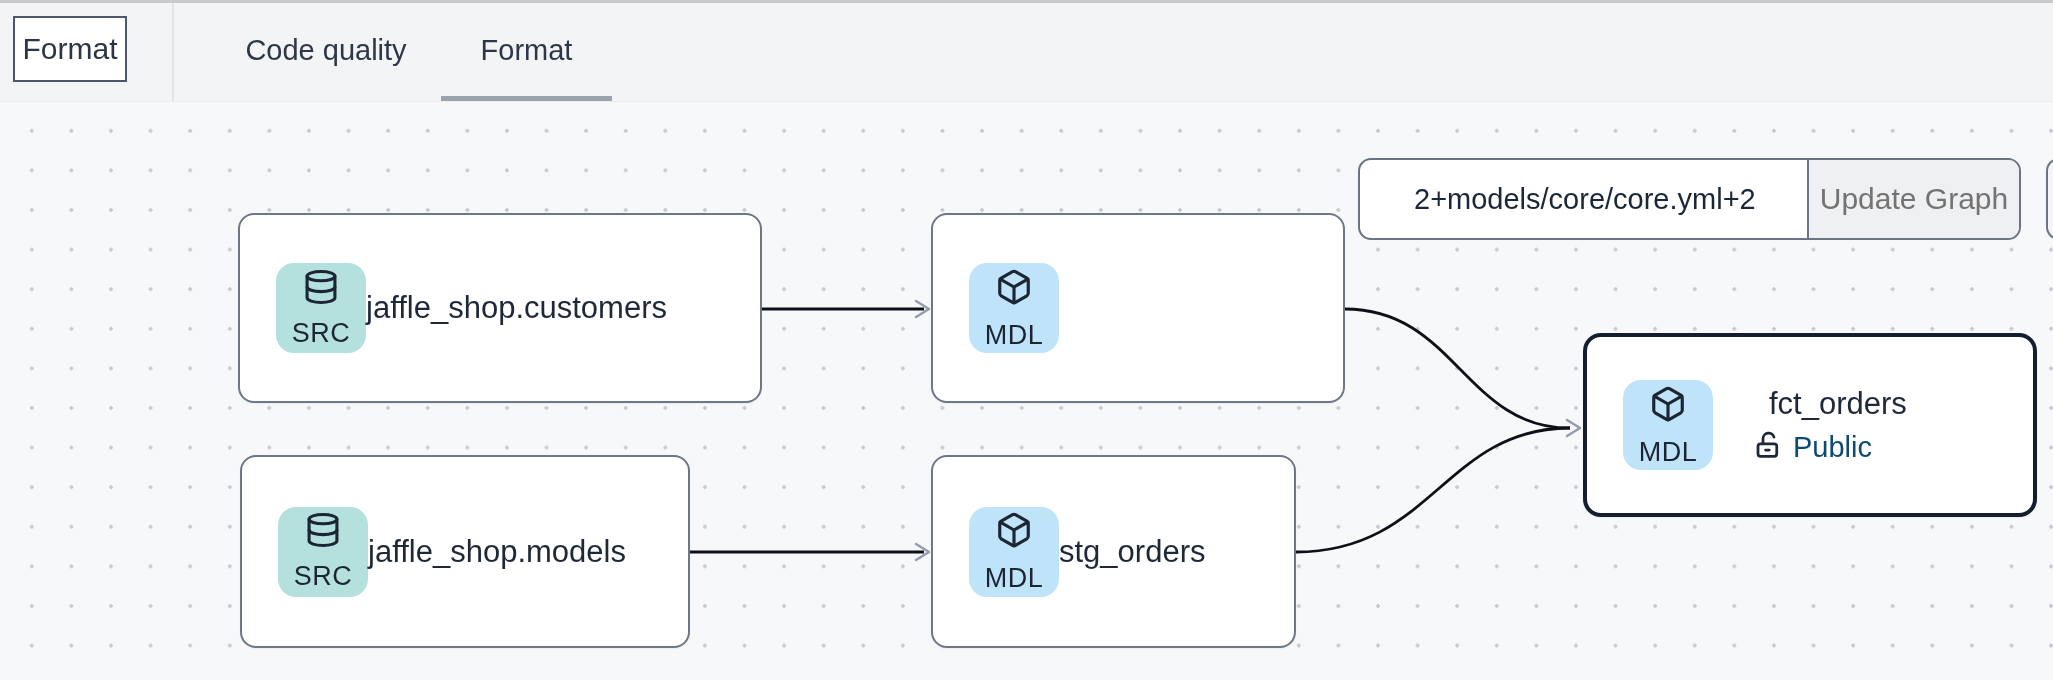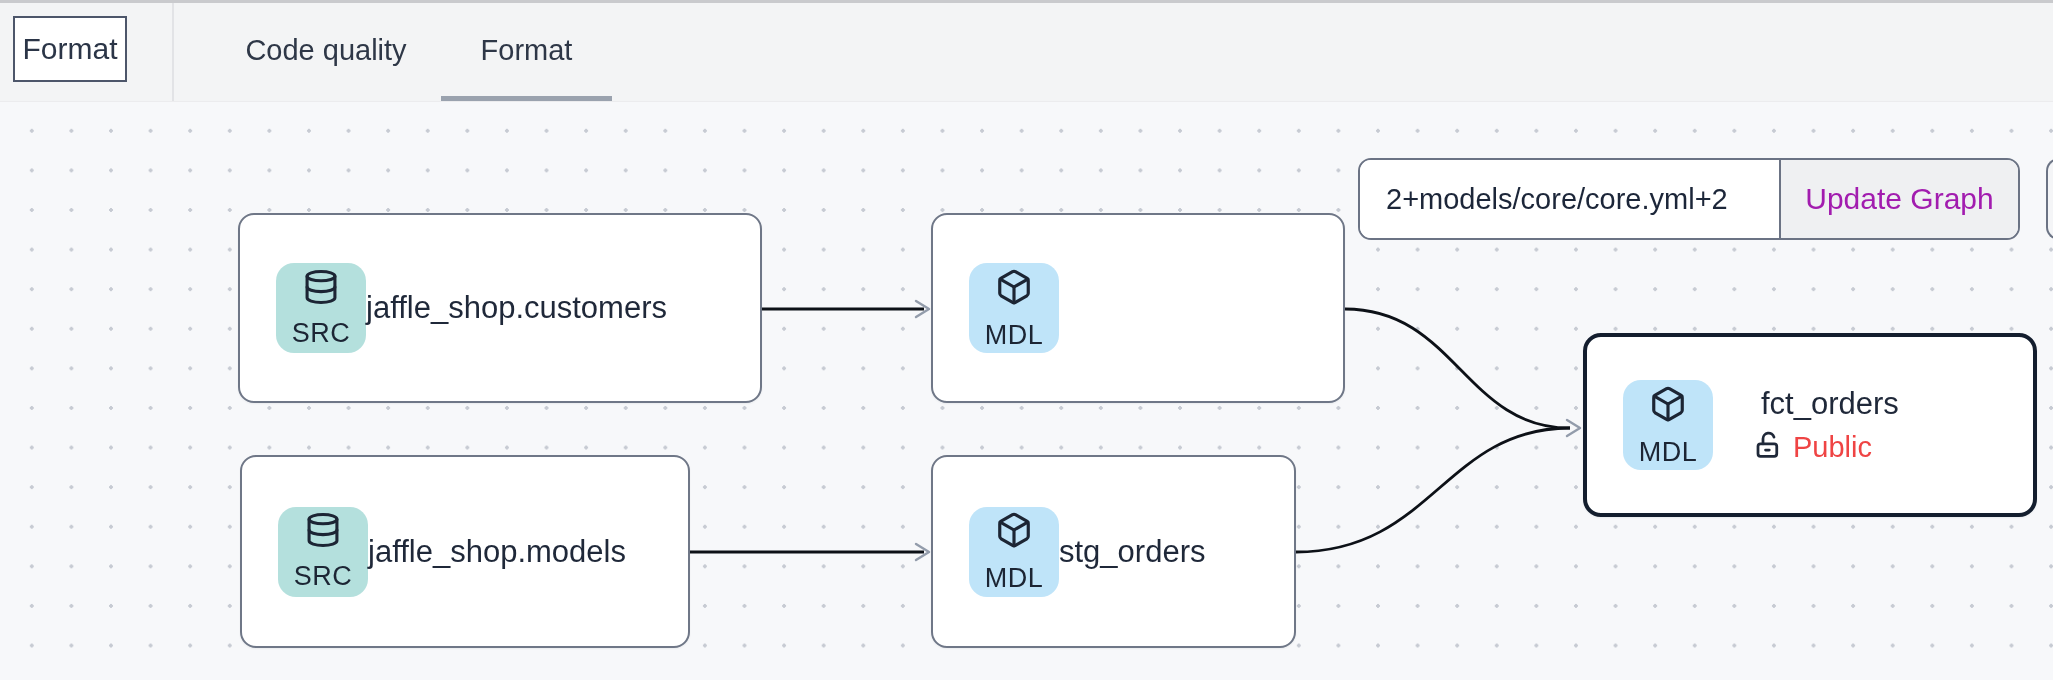--- a/index.html
+++ b/index.html
@@ -53,38 +53,38 @@
     width:90px;height:90px;border-radius:18px;flex:0 0 90px;
     display:flex;flex-direction:column;align-items:center;justify-content:center;
     color:#1c2534;
   }
   .icon-box.src{background:#b4e0dd;}
   .icon-box.mdl{background:#bfe4f9;text-align:right;}
   .icon-box svg{display:block;}
   .icon-box .badge{font-size:27px;line-height:1;margin-top:16px;letter-spacing:0.5px;color:#1c2534;}
   .node-title{font-size:31px;color:#1f2839;white-space:nowrap;}
   .node-text-col{margin-left:40px;display:flex;flex-direction:column;justify-content:center;}
-  .node-text-col .node-title{margin-left:8px;}
+  .node-text-col .node-title{margin-left:16px;}
   .access-row{display:flex;align-items:center;margin-top:8px;color:#1f2839;}
   .access-row svg{margin-right:10px;}
-  .access-label{font-size:29px;color:#ef4444;}
+  .access-label{font-size:29px;color:#0c4a6e;}
   
   .control-bar{
     position:absolute;left:1358px;top:158px;height:82px;z-index:3;
     display:flex;border:2px solid #6b7384;border-radius:13px;overflow:hidden;
-    box-sizing:border-box;background:#ffffff;
+    box-sizing:border-box;background:#ffffff;padding-left:28px;
   }
   .selector-input{
     width:419px;height:100%;border:none;outline:none;background:#ffffff;
     font-size:29px;color:#1c2639;padding:0 20px 0 26px;box-sizing:border-box;
     font-family:"Liberation Sans","DejaVu Sans",sans-serif;
   }
   .update-btn{
-    width:239px;height:100%;background:#eff0f2;border:none;border-left:2px solid #6b7384;
-    font-size:30px;color:#a21caf;cursor:pointer;
+    width:212px;height:100%;background:#eff0f2;border:none;border-left:2px solid #6b7384;
+    font-size:30px;color:#737373;cursor:pointer;
     font-family:"Liberation Sans","DejaVu Sans",sans-serif;
   }
   .partial-btn{
     position:absolute;left:2046px;top:158px;width:30px;height:82px;z-index:3;
     background:#f4f5f7;border:2px solid #6b7384;border-right:none;
     border-radius:13px 0 0 13px;box-sizing:border-box;
   }
 </style>
 </head>
 <body>

